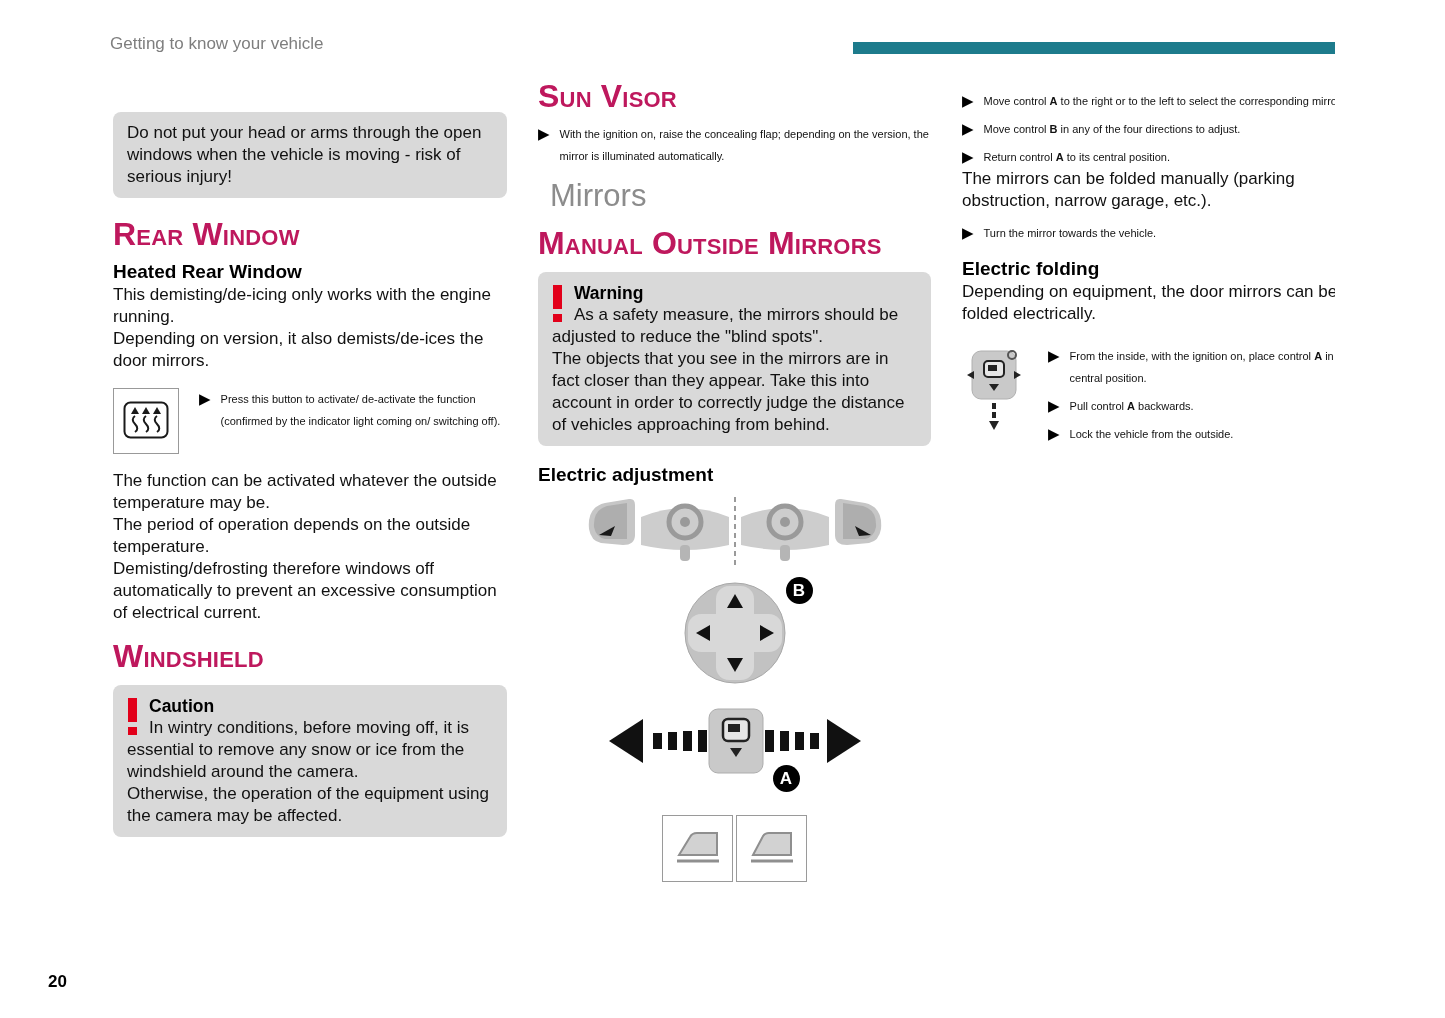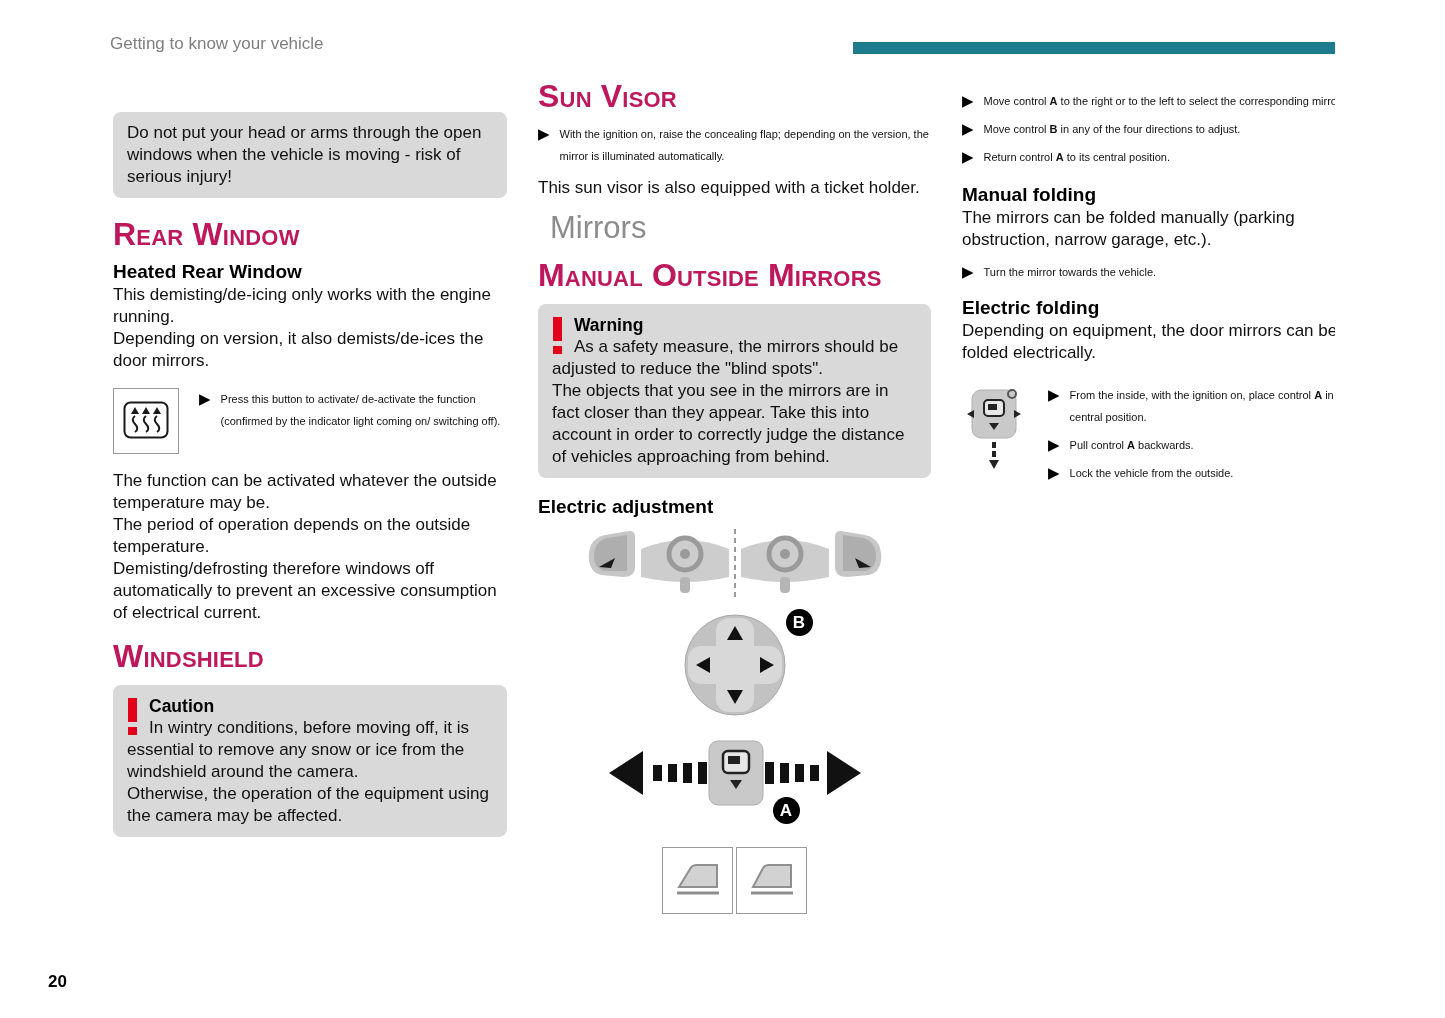--- a/index.html
+++ b/index.html
@@ -104,21 +104,20 @@
 
   <div class="col col-mid">
 
     <h2 class="h1">Sun Visor</h2>
 
     <div class="bullet mt10">
       <span class="marker">▶</span>
       <span class="btext">With the ignition on, raise the concealing flap; depending on the version, the mirror is illuminated automatically.</span>
     </div>
 
-    <p class="mt10">This sun visor is also equipped with a ticket holder.</p>
 
     <h2 class="mirrors-h mt10">Mirrors</h2>
 
     <h2 class="h1 mt10">Manual Outside Mirrors</h2>
 
     <div class="graybox mt12">
       <div class="bang">
           <div class="bar"></div>
           <div class="dot"></div>
         </div>
@@ -211,21 +210,20 @@
     </div>
     <div class="bullet mt6">
       <span class="marker">▶</span>
       <span class="btext">Move control <b>B</b> in any of the four directions to adjust.</span>
     </div>
     <div class="bullet mt6">
       <span class="marker">▶</span>
       <span class="btext">Return control <b>A</b> to its central position.</span>
     </div>
 
-    <h3 class="h2 mt14">Manual folding</h3>
     <p>The mirrors can be folded manually (parking obstruction, narrow garage, etc.).</p>
 
     <div class="bullet mt10">
       <span class="marker">▶</span>
       <span class="btext">Turn the mirror towards the vehicle.</span>
     </div>
 
     <h3 class="h2 mt12">Electric folding</h3>
     <p>Depending on equipment, the door mirrors can be folded electrically.</p>
 

